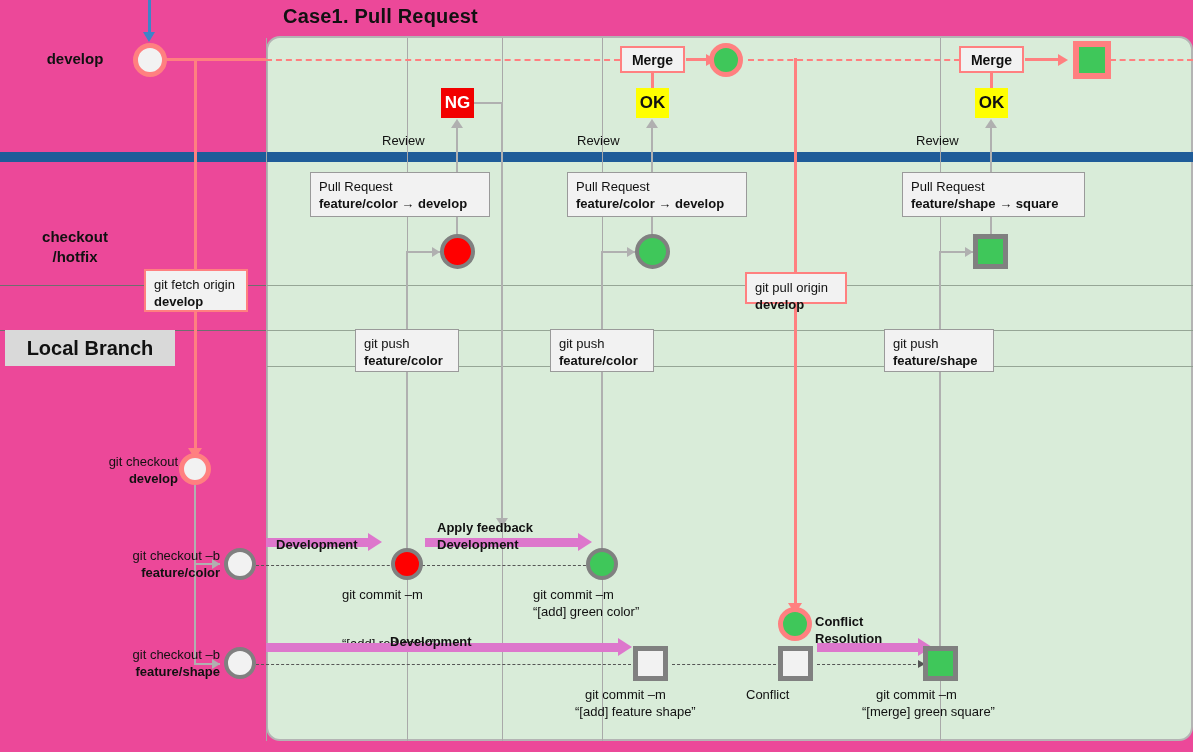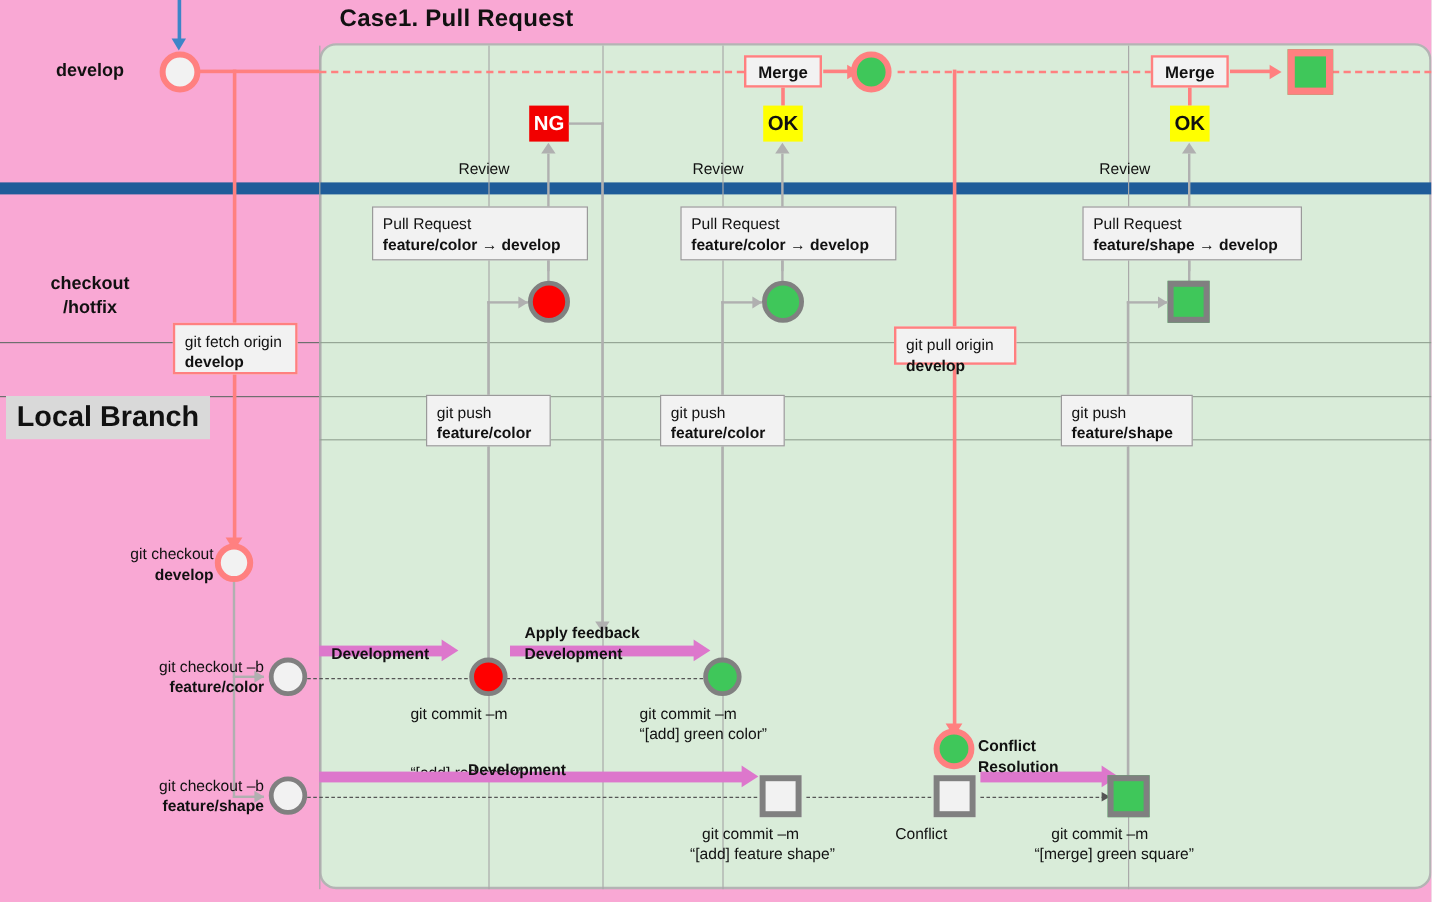--- a/index.html
+++ b/index.html
@@ -1,17 +1,17 @@
 <!DOCTYPE html>
 <html><head>
 <meta charset="utf-8">
 <style>
   html,body{margin:0;padding:0;background:#f2f2f2;}
   body{font-family:"Liberation Sans",sans-serif;}
-  #stage{position:relative;width:1193px;height:752px;background:#f9a8d4;overflow:hidden;}
+  #stage{position:relative;width:1193px;height:752px;background:#ec4899;overflow:hidden;}
   .hline{position:absolute;height:0;border-top:1px solid #6f6f6f;}
   .vline{position:absolute;width:0;border-left:1px solid #a9a9a9;}
   .grid-h{position:absolute;height:0;border-top:1px solid #8a9a8a;opacity:.85;}
 
   
   #case-area{
     position:absolute;left:266px;top:36px;width:927px;height:705px;
     background:#d9ecd9;border:2px solid #b4b4b4;border-radius:14px;
     box-sizing:border-box;
   }
@@ -19,21 +19,21 @@
   
   #remote-local-bar{
     position:absolute;left:0;top:152px;width:1193px;height:10px;background:#1f5c99;
   }
 
   
   #case-title{position:absolute;left:283px;top:5px;font-size:20px;font-weight:bold;color:#111;letter-spacing:.2px;}
   .lane-label{position:absolute;font-size:15px;font-weight:bold;color:#111;text-align:center;line-height:20px;}
   #local-branch-label{
     position:absolute;left:5px;top:330px;width:170px;height:36px;background:#d9d9d9;
-    font-size:24px;font-weight:bold;color:#111;display:flex;align-items:center;justify-content:center;
+    font-size:20px;font-weight:bold;color:#111;display:flex;align-items:center;justify-content:center;
   }
 
   
   .box{
     position:absolute;box-sizing:border-box;background:#f2f2f2;border:1px solid #9a9a9a;
     font-size:13px;color:#111;padding:5px 8px;line-height:17px;white-space:nowrap;
   }
   .box b{font-weight:bold;}
   .box.red{border:2px solid #ff8080;}
 
@@ -160,21 +160,21 @@
   <div class="box" style="left:310px;top:172px;width:180px;height:45px;">
     <div>Pull Request</div>
     <b>feature/color → develop</b>
   </div>
   <div class="box" style="left:567px;top:172px;width:180px;height:45px;">
     <div>Pull Request</div>
     <b>feature/color → develop</b>
   </div>
   <div class="box" style="left:902px;top:172px;width:183px;height:45px;">
     <div>Pull Request</div>
-    <b>feature/shape → develop</b>
+    <b>feature/shape → square</b>
   </div>
 
   <div class="gray-line" style="left:456px;top:217px;width:2px;height:20px;"></div>
   <div class="gray-line" style="left:651px;top:217px;width:2px;height:20px;"></div>
   <div class="gray-line" style="left:990px;top:217px;width:2px;height:20px;"></div>
 
   <div class="node-circle" style="left:440px;top:234px;width:35px;height:35px;border:4px solid #808080;background:#ff0000;"></div>
   <div class="node-circle" style="left:635px;top:234px;width:35px;height:35px;border:4px solid #808080;background:#3fc75a;"></div>
   <div class="node-square" style="left:973px;top:234px;width:35px;height:35px;border:5px solid #808080;background:#3fc75a;"></div>
 

